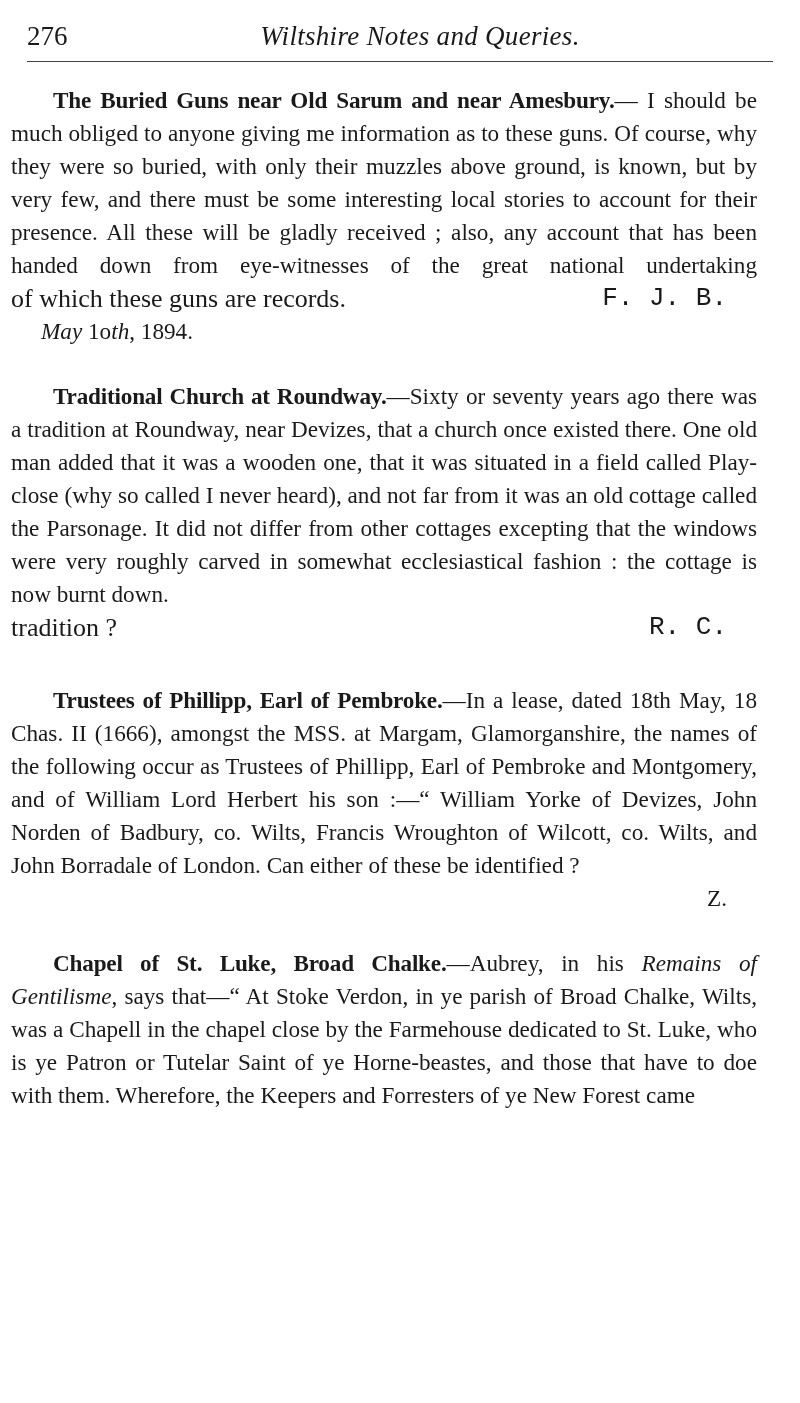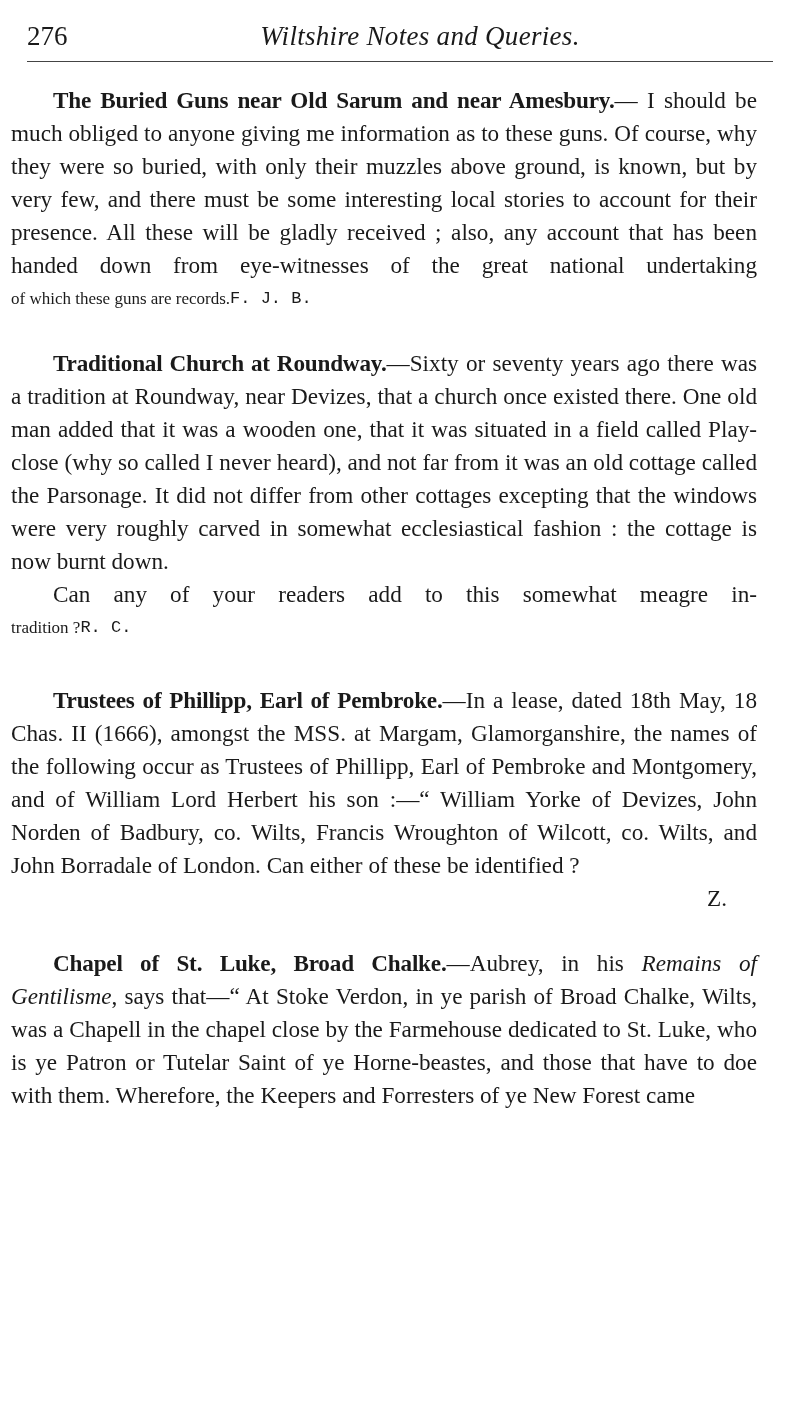--- a/index.html
+++ b/index.html
@@ -25,21 +25,21 @@
     position: absolute; left: 27px; top: 61px; width: 746px; height: 0;
     border-top: 1.6px solid #444;
   }
   .body { position: absolute; left: 11px; top: 84px; width: 746px; }
   .entry { margin: 0; }
   .para {
     font-size: 23.2px; line-height: 33px; text-align: justify;
     text-indent: 42px; margin: 0;
   }
   .head { font-weight: bold; font-family: "Liberation Serif", serif; letter-spacing: -0.2px; }
-  .sig-line { display: flex; font-size: 17px; line-height: 33px; }
+  .sig-line { display: flex; justify-content: space-between; font-size: 26px; line-height: 33px; }
   .sig { padding-right: 30px; font-family: Liberation Mono, monospace; }
   .sig-right { text-align: right; font-size: 23.2px; line-height: 33px; padding-right: 30px; }
   .date { font-size: 23.2px; line-height: 33px; padding-left: 30px; }
   .it { font-style: italic; }
   .gap { height: 32px; }
   .gap2 { height: 40px; }
 </style>
 </head>
 <body>
 
@@ -51,27 +51,27 @@
   <div class="header-rule"></div>
 
   <div class="body">
 
     <div class="entry">
       <p class="para" style="text-align-last: justify;"><span class="head">The Buried Guns near Old Sarum and near Amesbury.</span><span>—</span> <span>I should be much obliged to anyone giving me information as to these guns. Of course, why they were so buried, with only their muzzles above ground, is known, but by very few, and there must be some interesting local stories to account for their presence. All these will be gladly received ; also, any account that has been handed down from eye-witnesses of the great national undertaking</span></p>
       <div class="sig-line">
         <span>of which these guns are records.</span>
         <span class="sig">F. J. B.</span>
       </div>
+      <div class="date"><span class="it">May</span> <span>1o</span><span class="it">th</span><span>, 1894.</span></div>
     </div>
 
     <div class="gap"></div>
 
     <div class="entry">
       <p class="para"><span class="head">Traditional Church at Roundway.</span><span>—</span><span>Sixty or seventy years ago there was a tradition at Roundway, near Devizes, that a church once existed there. One old man added that it was a wooden one, that it was situated in a field called Play-close (why so called I never heard), and not far from it was an old cottage called the Parsonage. It did not differ from other cottages excepting that the windows were very roughly carved in somewhat ecclesiastical fashion : the cottage is now burnt down.</span></p>
-      <p class="para" style="text-align-last: justify;">Can any of your readers add to this somewhat meagre in-</p>
       <div class="sig-line">
         <span>tradition ?</span>
         <span class="sig">R. C.</span>
       </div>
     </div>
 
     <div class="gap2"></div>
 
     <div class="entry">
       <p class="para"><span class="head">Trustees of Phillipp, Earl of Pembroke.</span><span>—</span><span>In a lease, dated 18th May, 18 Chas. II (1666), amongst the MSS. at Margam, Glamorganshire, the names of the following occur as Trustees of Phillipp, Earl of Pembroke and Montgomery, and of William Lord Herbert his son :—“ William Yorke of Devizes, John Norden of Badbury, co. Wilts, Francis Wroughton of Wilcott, co. Wilts, and John Borradale of London. Can either of these be identified ?</span></p>

